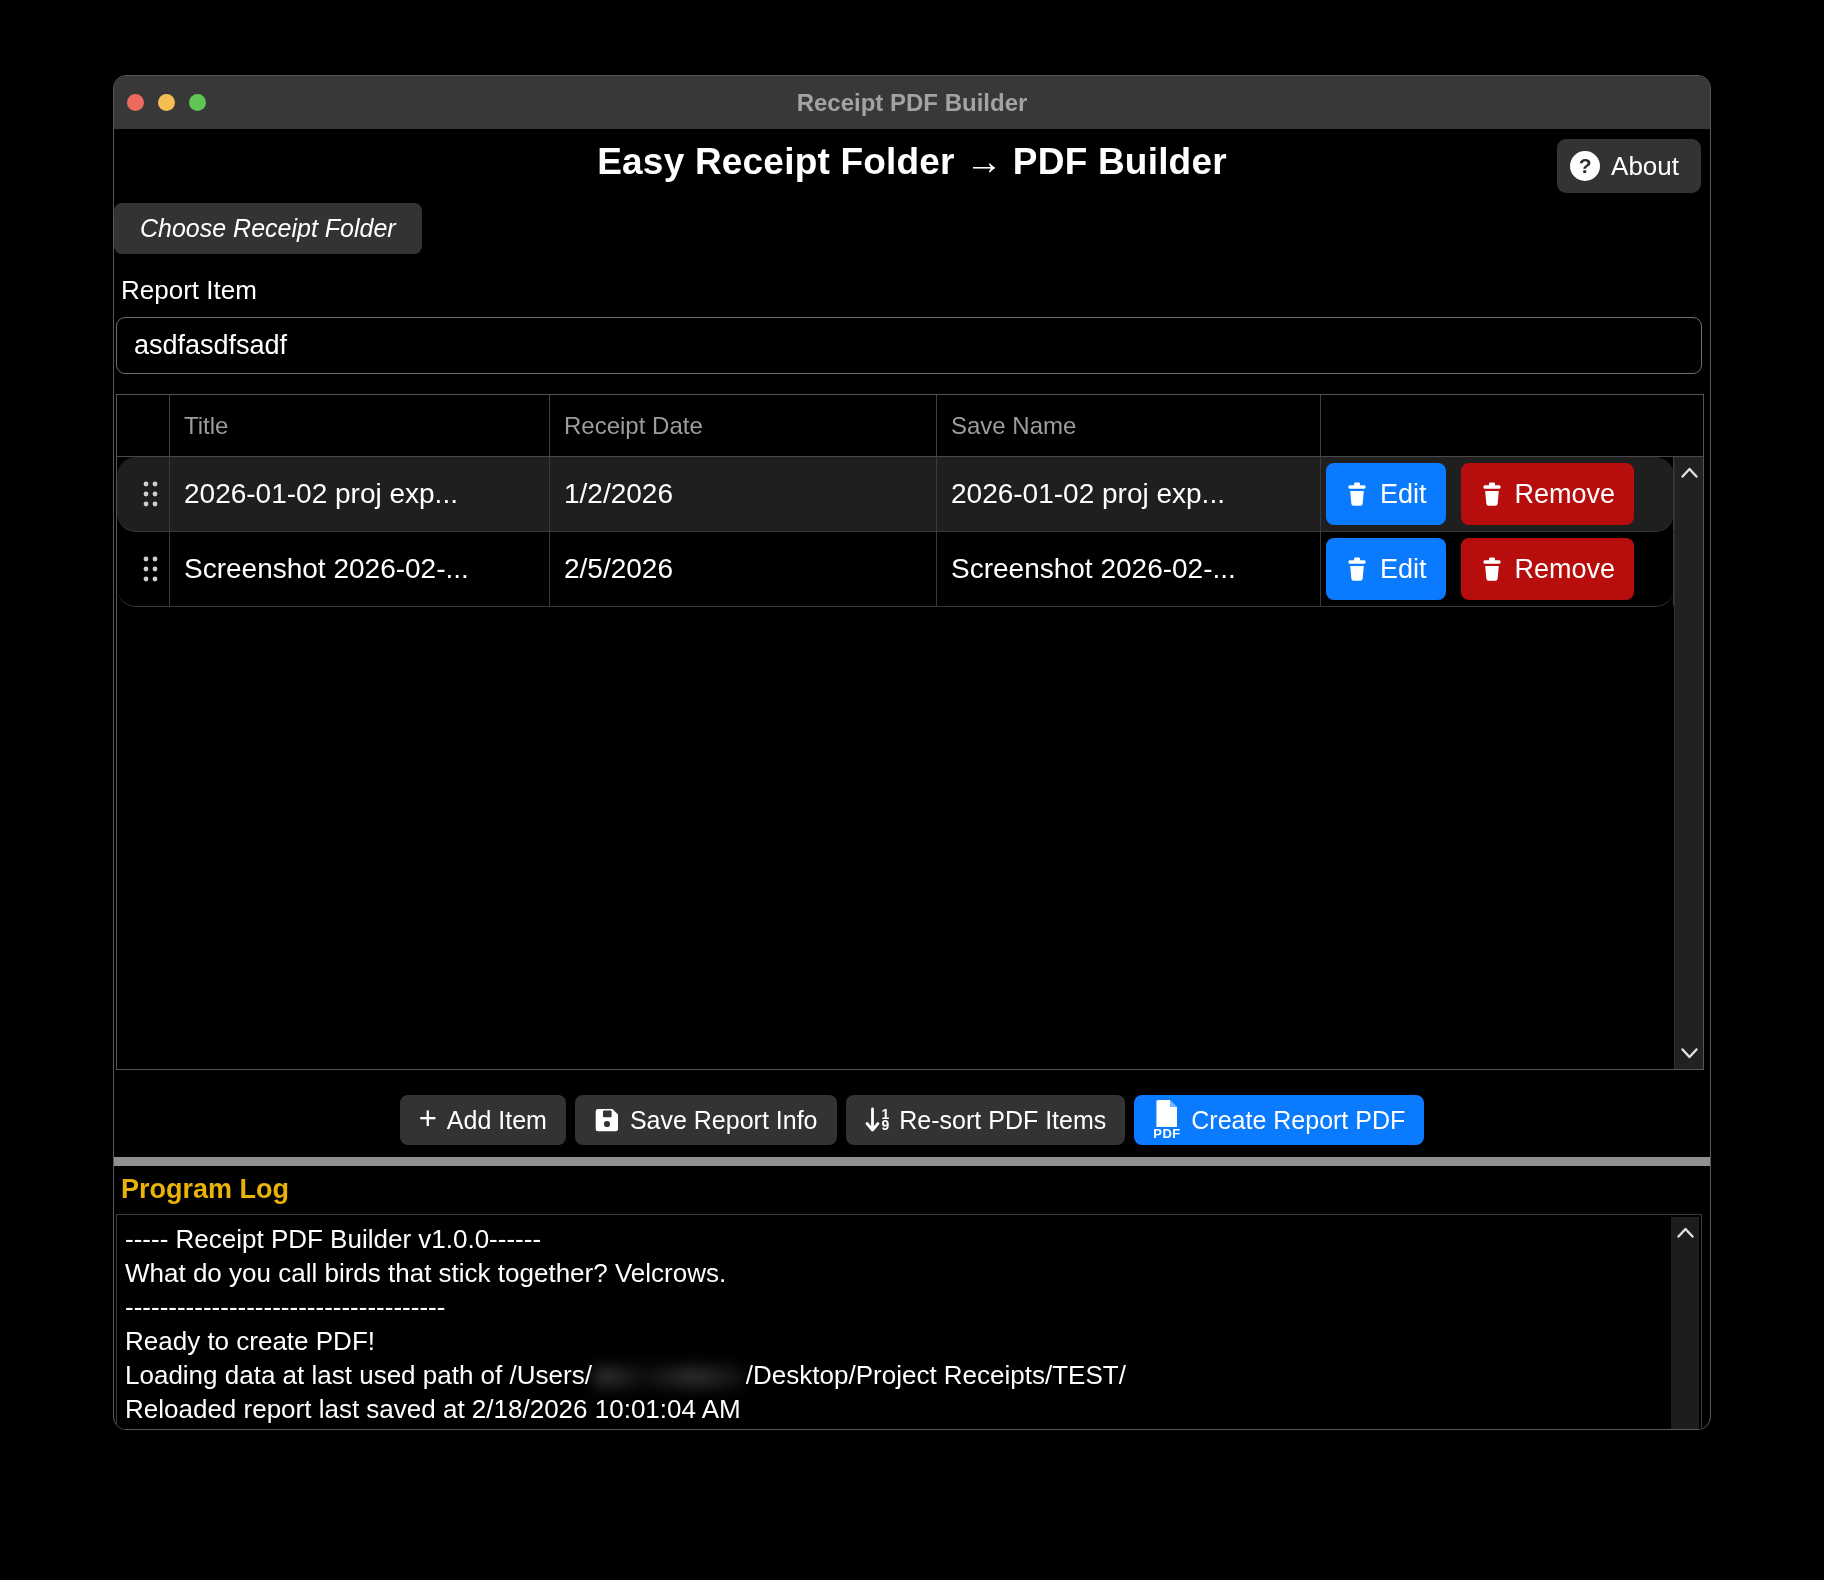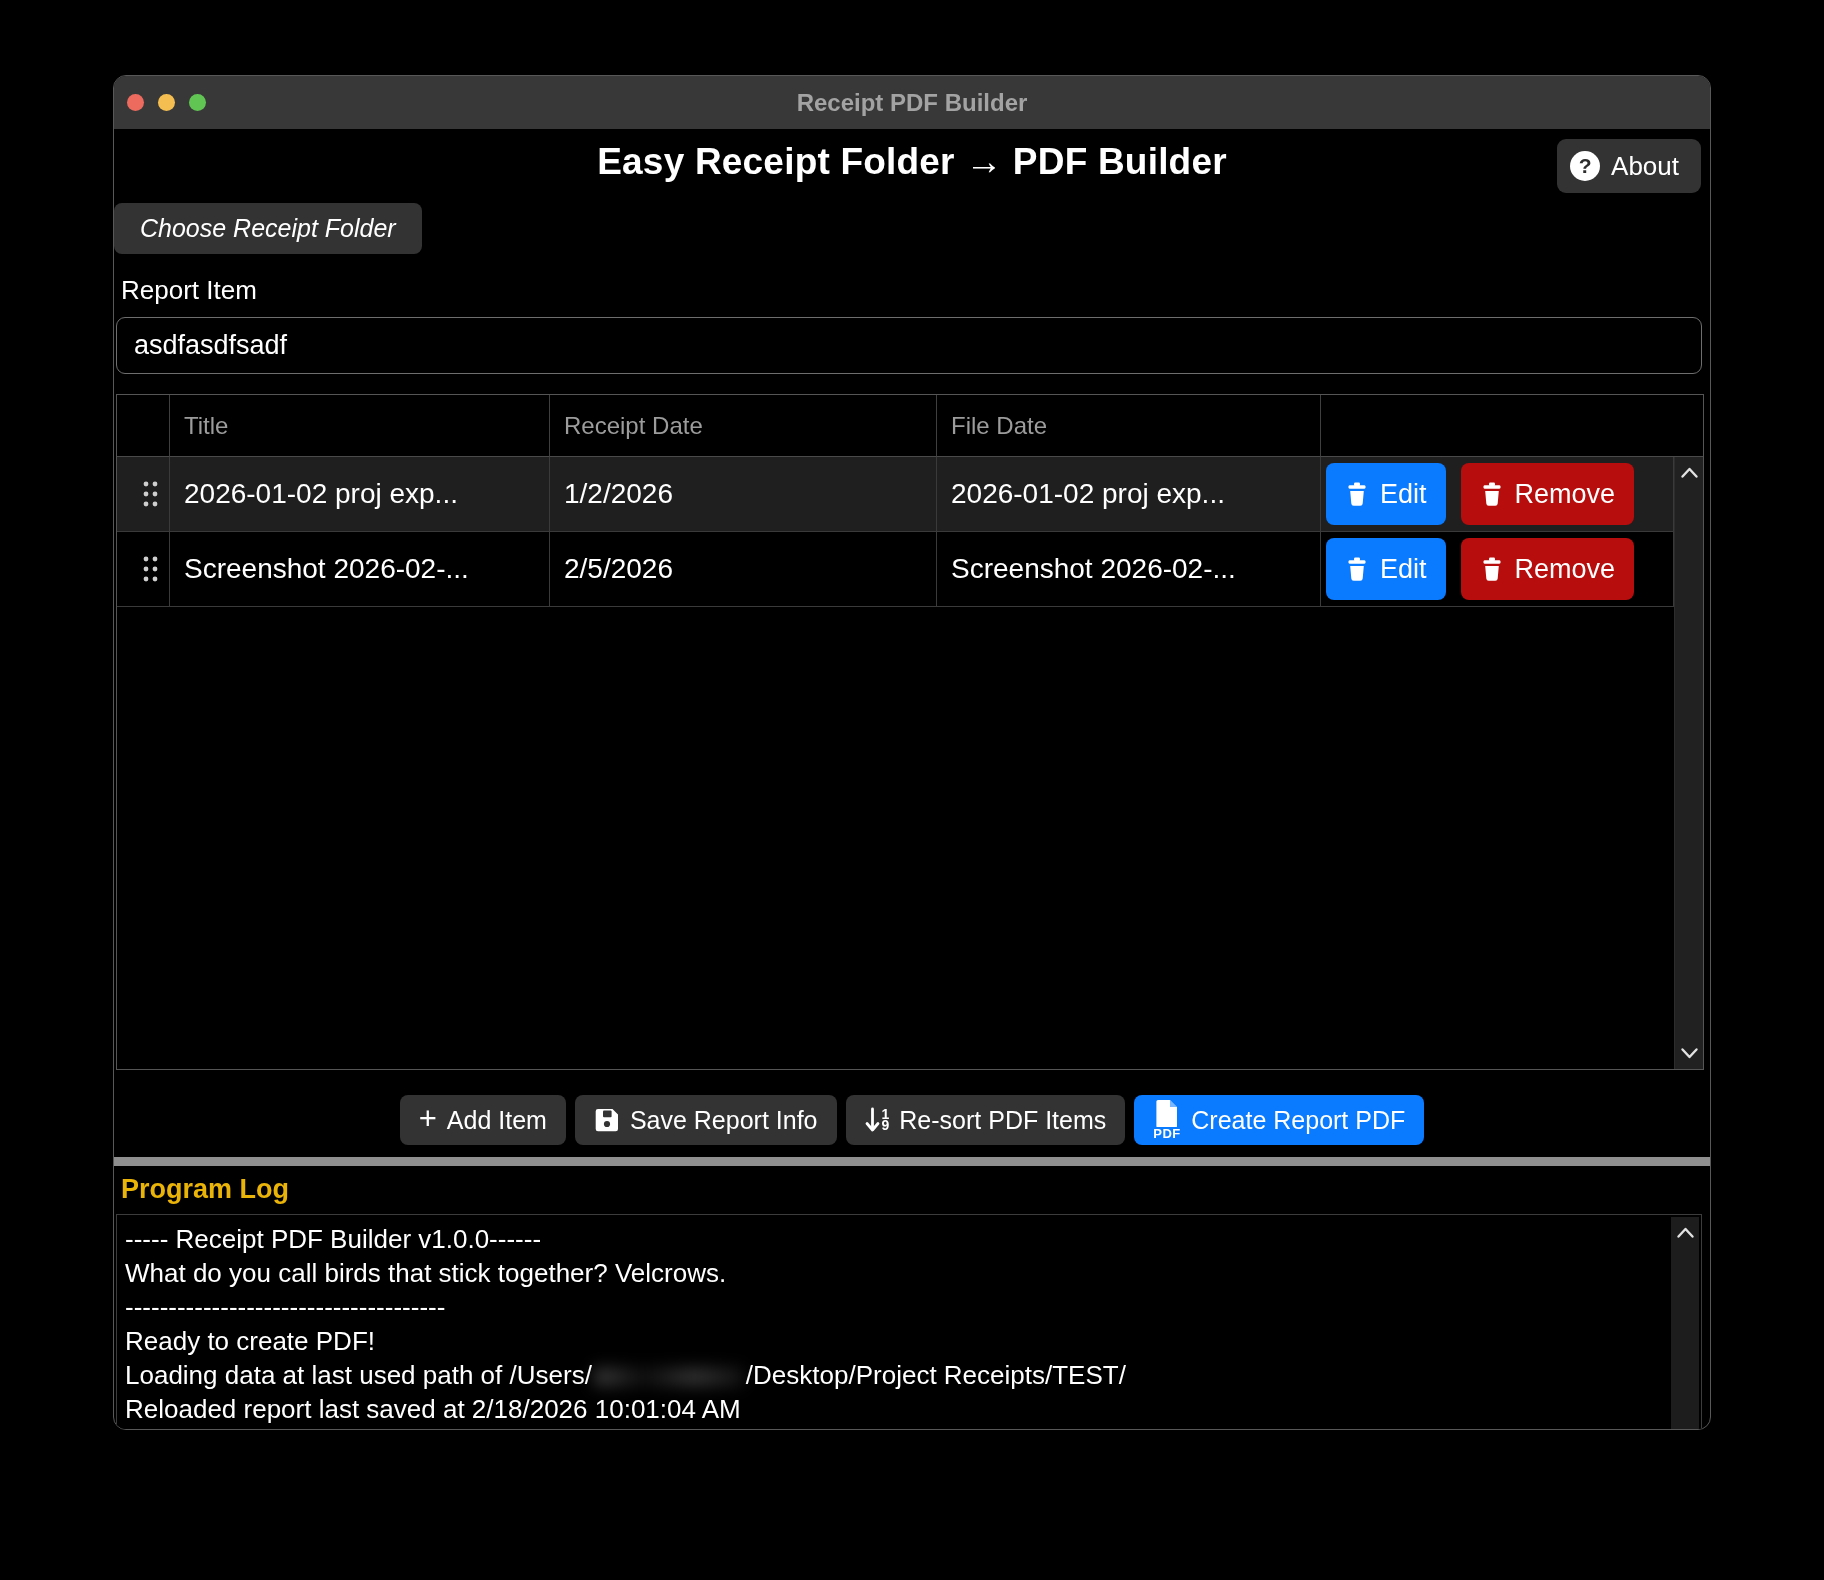--- a/index.html
+++ b/index.html
@@ -43,21 +43,21 @@
     border:1px solid #555;box-sizing:border-box;background:#000;}
   .thead{display:flex;height:62px;}
   .th{color:#9c9c9c;font-size:24px;display:flex;align-items:center;padding-left:14px;
     border-right:1px solid #3f3f3f;border-bottom:1px solid #4a4a4a;box-sizing:border-box;}
   .col-grip{width:53px;flex:none;padding-left:0;justify-content:center;}
   .col-title{width:380px;flex:none;}
   .col-date{width:387px;flex:none;}
   .col-file{width:384px;flex:none;}
   .col-actions{flex:1;border-right:none;}
   .tbody{position:absolute;top:62px;left:0;right:29px;bottom:0;}
-  .trow{display:flex;height:74px;border-bottom:1px solid #3a3a3a;background:#000;}
+  .trow{display:flex;height:74px;border-bottom:1px solid #3a3a3a;background:#000;border-radius:19px;}
   .trow.striped{background:#1f1f1f;}
   .td{font-size:28px;color:#fff;padding-left:14px;border-right:1px solid #3a3a3a;
     display:flex;align-items:center;box-sizing:border-box;overflow:hidden;white-space:nowrap;}
   .td.col-actions{gap:15px;padding-left:5px;}
   .rowbtn{height:62px;border:none;border-radius:8px;color:#fff;font-size:27px;
     display:flex;align-items:center;gap:11px;padding:0 19px;cursor:pointer;font-family:inherit;}
   .rowbtn.edit{background:#0a7aff;}
   .rowbtn.remove{background:#b70d0d;}
   .vscroll{position:absolute;top:62px;right:0;bottom:0;width:29px;background:#212121;
     border-left:1px solid #2d2d2d;display:flex;flex-direction:column;justify-content:space-between;
@@ -120,21 +120,21 @@
   
   <div class="report-label">Report Item</div>
   <input class="report-input" type="text" value="asdfasdfsadf" style="">
 
   
   <div class="table-wrap">
     <div class="thead">
       <div class="th col-grip"></div>
       <div class="th col-title">Title</div>
       <div class="th col-date">Receipt Date</div>
-      <div class="th col-file">File Date</div>
+      <div class="th col-file">Save Name</div>
       <div class="th col-actions"></div>
     </div>
 
     <div class="tbody">
 
       <div class="trow striped">
         <div class="td col-grip">
           <svg width="19" height="30" viewBox="0 0 19 30">
             <g fill="#cfcfcf">
                 <circle cx="5" cy="5" r="2.4"></circle>

